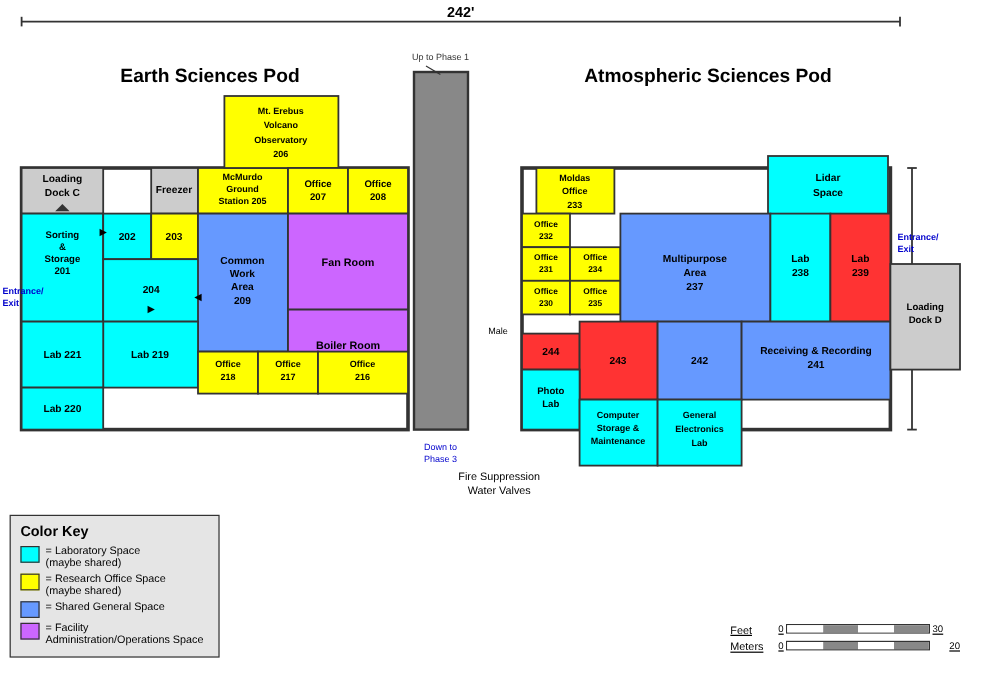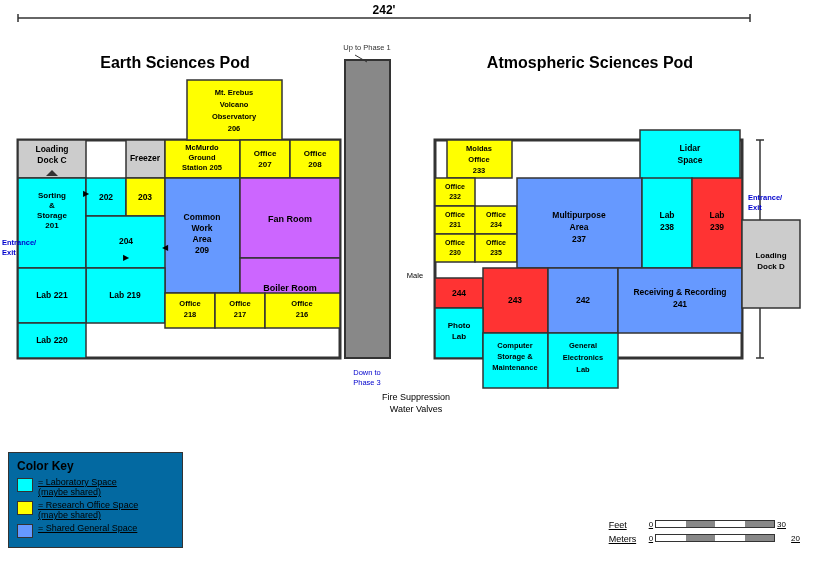--- a/index.html
+++ b/index.html
@@ -12,34 +12,33 @@
       overflow: hidden;
       position: relative;
     }
     
     .color-key {
       position: absolute;
       left: 8px;
       bottom: 20px;
       border: 1.5px solid #333;
       padding: 6px 8px;
-      background: #0369a1;
+      background: #e5e5e5;
       width: 175px;
     }
     .key-title {
       font-size: 12px;
       font-weight: bold;
       margin-bottom: 4px;
     }
     .key-row {
       display: flex;
       align-items: flex-start;
       margin-bottom: 3px;
       font-size: 9px;
-      text-decoration: underline;
     }
     .key-box {
       width: 16px;
       height: 14px;
       min-width: 16px;
       border: 1px solid #333;
       margin-right: 5px;
       margin-top: 1px;
     }
     
@@ -272,20 +271,24 @@
     <div class="key-box" style="background:#00ffff;"></div>
     <span>= Laboratory Space<br>(maybe shared)</span>
   </div>
   <div class="key-row">
     <div class="key-box" style="background:#ffff00;"></div>
     <span>= Research Office Space<br>(maybe shared)</span>
   </div>
   <div class="key-row">
     <div class="key-box" style="background:#6699ff;"></div>
     <span>= Shared General Space</span>
+  </div>
+  <div class="key-row">
+    <div class="key-box" style="background:#cc66ff;"></div>
+    <span>= Facility Administration/Operations Space</span>
   </div>
 </div>
 
 <div class="scales">
   <div class="scale-row">
     <div class="scale-label">Feet</div>
     <div style="position:relative;">
       <div style="display:flex; margin-bottom:1px;">
         <span style="font-size:8px; margin-right:2px;">0</span>
         <div style="width:120px; height:8px; display:flex; border:1px solid #333;">

